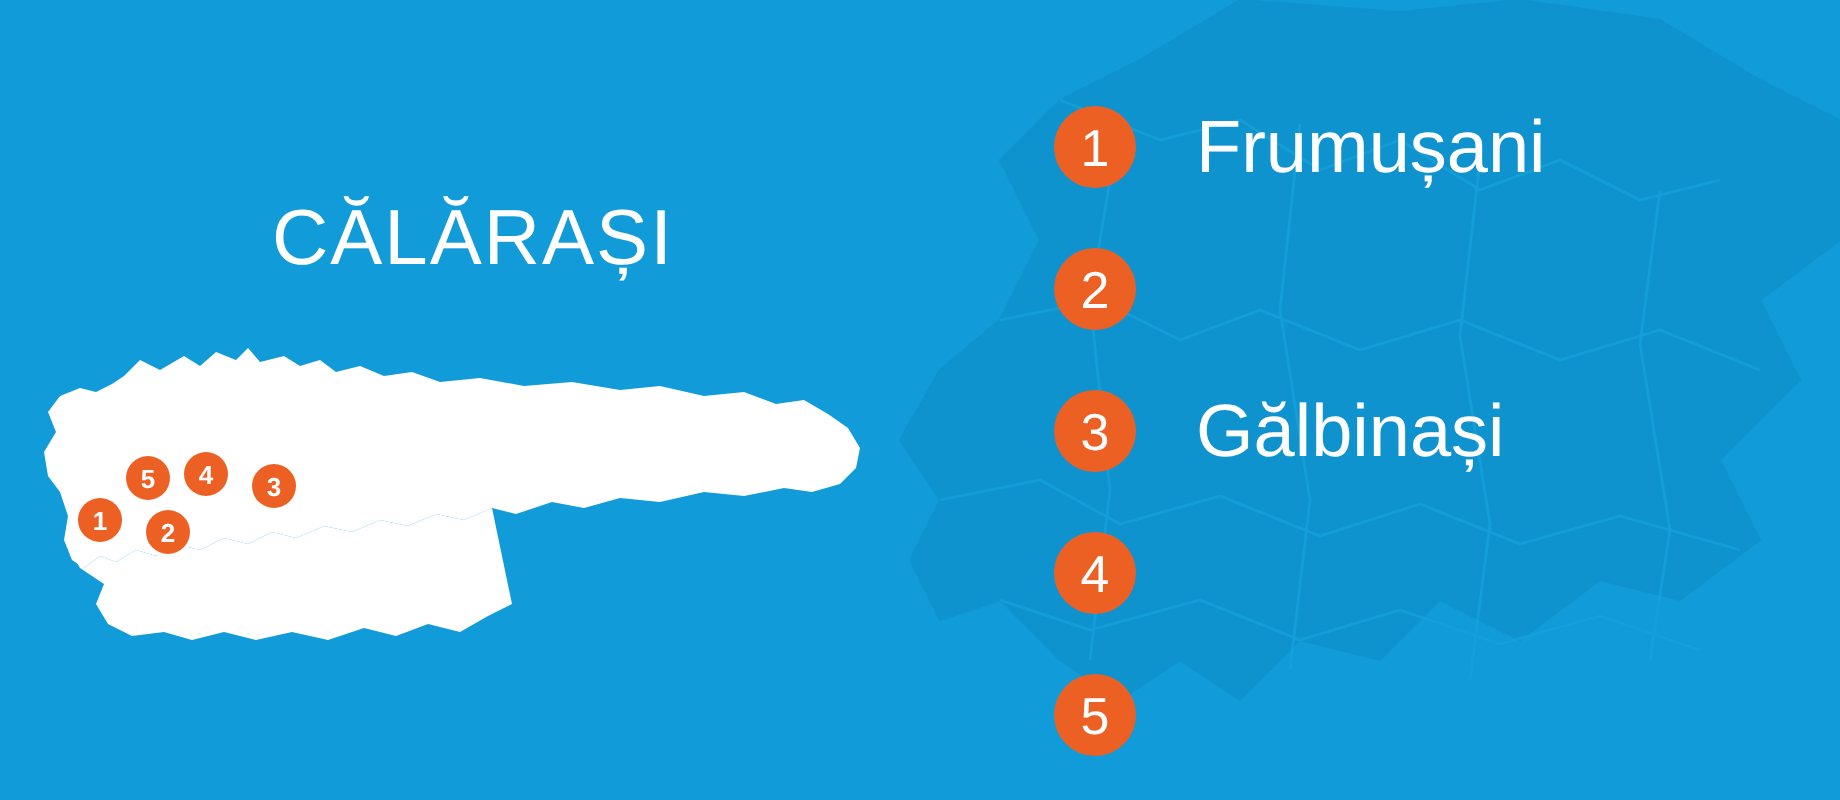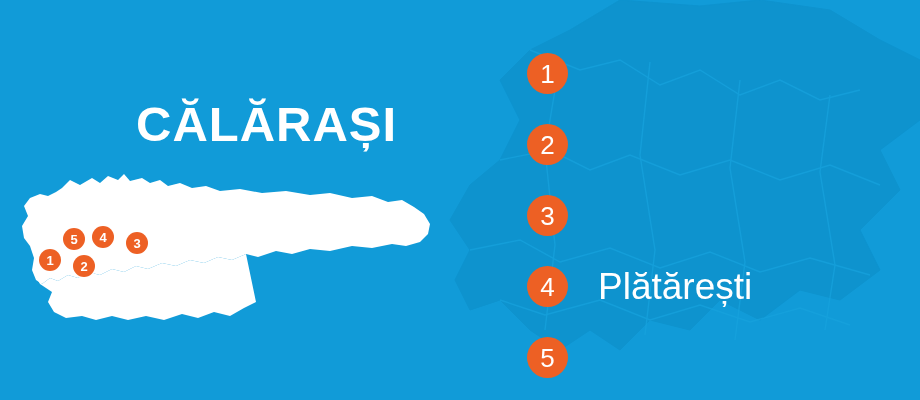--- a/index.html
+++ b/index.html
@@ -25,24 +25,24 @@
   
   #county-map{
     position:absolute;
     left:0;top:150px;
     width:460px;height:210px;
   }
   
   #title{
     position:absolute;
     left:136px;top:100px;
-    font-size:49px;
+    font-size:39px;
     letter-spacing:1px;
     color:#FFFFFF;
-    font-weight:700;
+    font-weight:400;
     white-space:nowrap;
     line-height:1;
   }
   
   .map-marker{
     position:absolute;
     width:22px;height:22px;
     border-radius:50%;
     background:#ED6024;
     color:#FFFFFF;
@@ -138,33 +138,34 @@
   <div class="map-marker" style="left:39px;top:249px;">1</div>
   <div class="map-marker" style="left:73px;top:255px;">2</div>
   <div class="map-marker" style="left:126px;top:232px;">3</div>
   <div class="map-marker" style="left:92px;top:226px;">4</div>
   <div class="map-marker" style="left:63px;top:228px;">5</div>
 
   <div id="legend">
 
     <div class="legend-item">
       <div class="legend-badge">1</div>
+      <div class="legend-label">Frumușani</div>
     </div>
 
     <div class="legend-item">
       <div class="legend-badge">2</div>
     </div>
 
     <div class="legend-item">
       <div class="legend-badge">3</div>
+      <div class="legend-label">Gălbinași</div>
     </div>
 
     <div class="legend-item">
       <div class="legend-badge">4</div>
-      <div class="legend-label">Plătărești</div>
     </div>
 
     <div class="legend-item">
       <div class="legend-badge">5</div>
     </div>
 
   </div>
 </div>
 
 </body></html>

